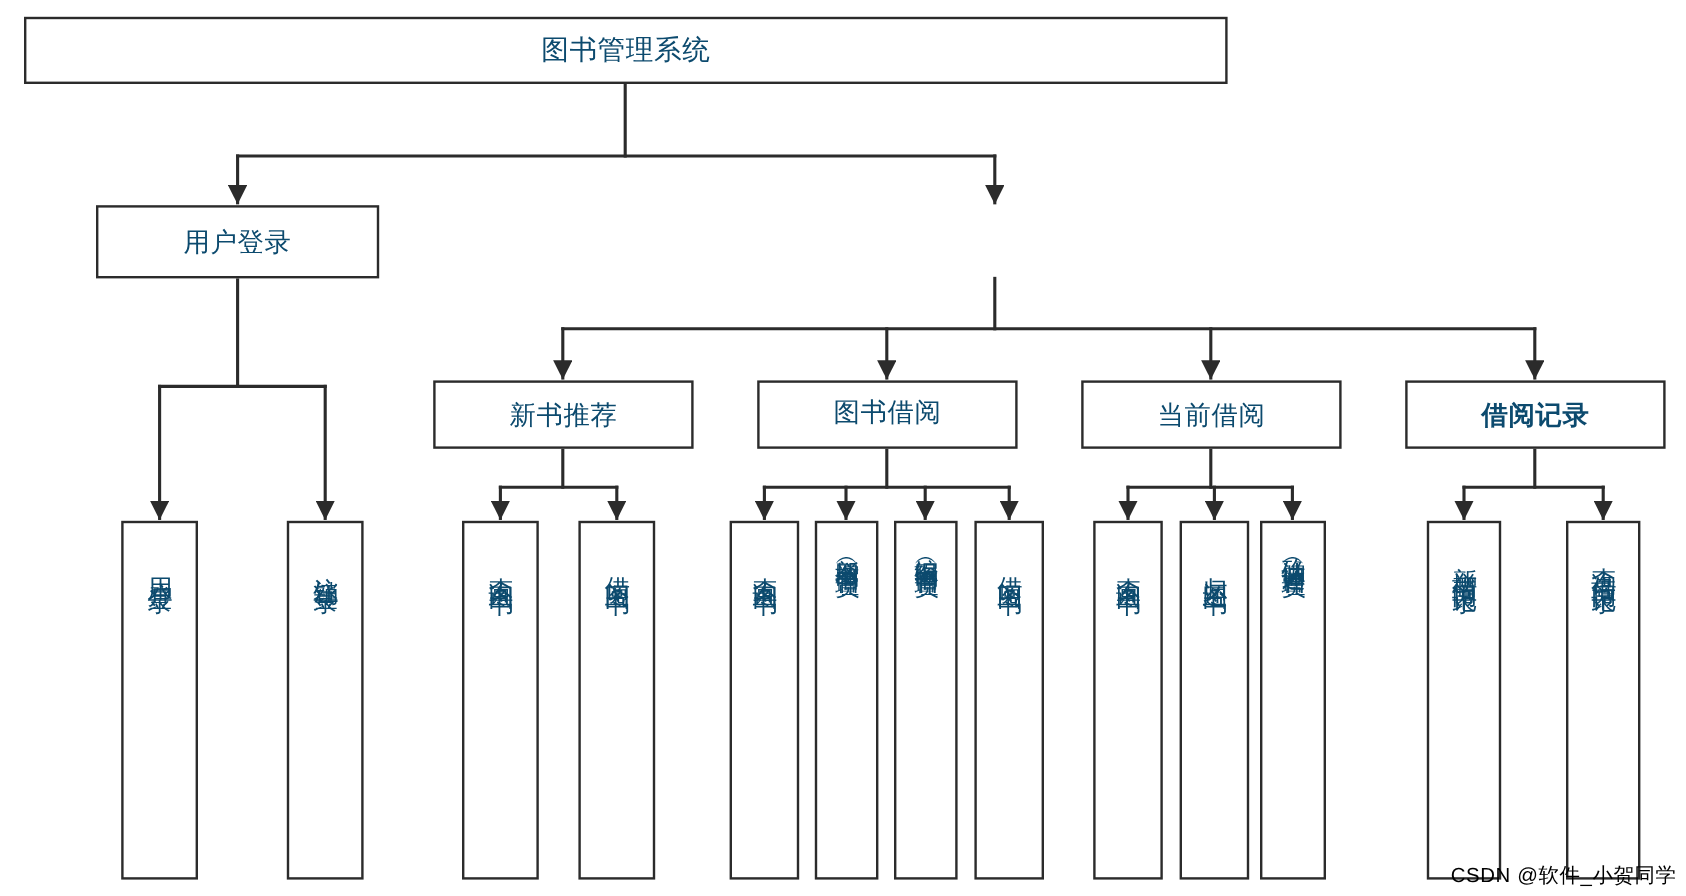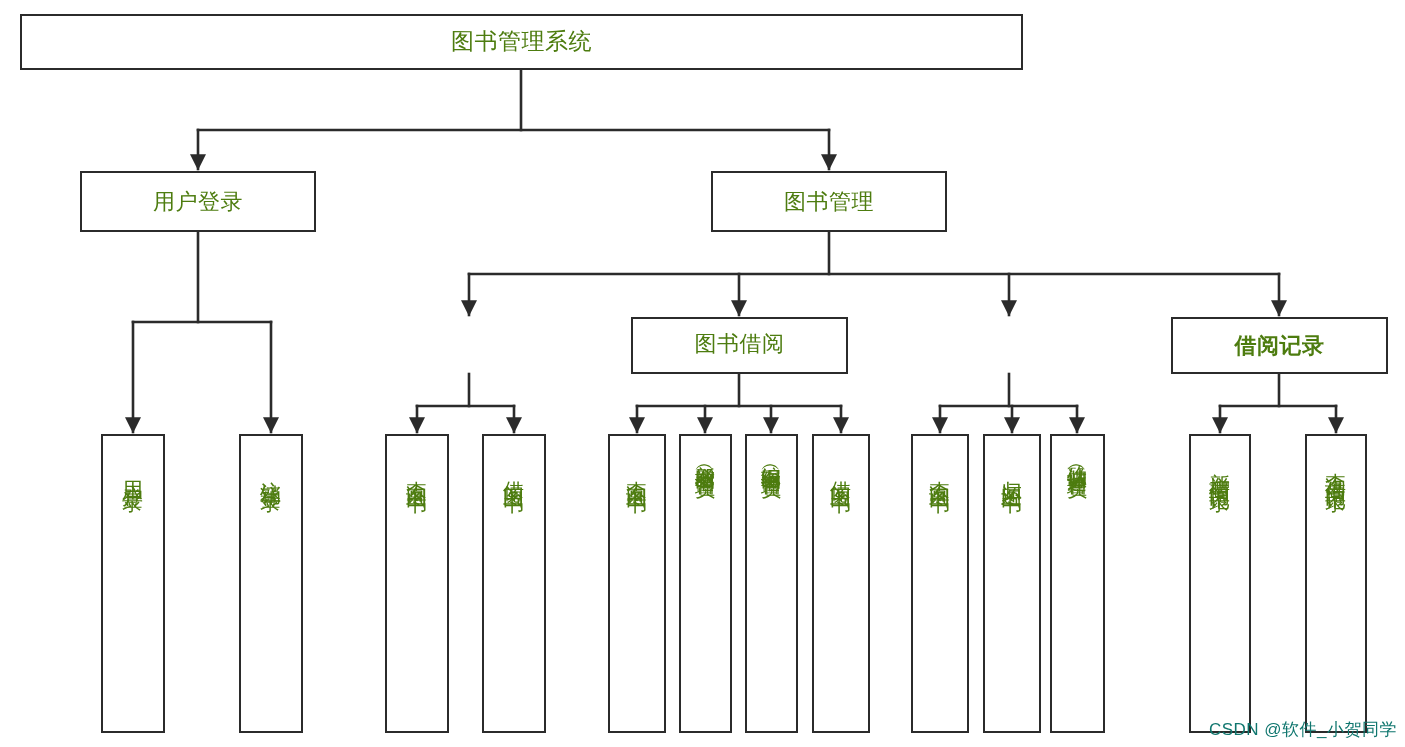--- a/index.html
+++ b/index.html
@@ -27,21 +27,21 @@
     pointer-events: none;
   }
   .node {
     position: absolute;
     box-sizing: border-box;
     background: #ffffff;
     border: 2.2px solid #2b2b2b;
     display: flex;
     align-items: center;
     justify-content: center;
-    color: #4d7c0f;
+    color: #0c4a6e;
     z-index: 2;
   }
   .node .label {
     display: block;
     text-align: center;
     line-height: 1.18;
     letter-spacing: 0.5px;
   }
   
   .node.h .label {
@@ -64,21 +64,21 @@
   }
   .node.v.narrow .label {
     font-size: 20px;
     letter-spacing: 2px;
   }
   #watermark {
     position: absolute;
     right: 8px;
     bottom: 6px;
     font-size: 17px;
-    color: #0f766e;
+    color: #000000;
     letter-spacing: 0.5px;
     z-index: 5;
     white-space: nowrap;
   }
 </style>
 </head>
 <body>
 
 <div id="canvas">
 
@@ -137,27 +137,30 @@
     </g>
   </svg>
 
   <div class="node h root" style="left:20px; top:14px; width:1003px; height:56px;">
     <span class="label">图书管理系统</span>
   </div>
 
   <div class="node h" style="left:80px; top:171px; width:236px; height:61px;">
     <span class="label">用户登录</span>
   </div>
-  <div class="node h" style="left:711px; top:171px; width:236px; height:61px;">
-    <span class="label">图书管理</span>
-  </div>
-
+
+  <div class="node h" style="left:361px; top:317px; width:217px; height:57px;">
+    <span class="label">新书推荐</span>
+  </div>
   <div class="node h" style="left:631px; top:317px; width:217px; height:57px;font-family:Liberation Mono, monospace;">
     <span class="label">图书借阅</span>
   </div>
+  <div class="node h" style="left:901px; top:317px; width:217px; height:57px;">
+    <span class="label">当前借阅</span>
+  </div>
   <div class="node h" style="left:1171px; top:317px; width:217px; height:57px;font-weight:bold;">
     <span class="label">借阅记录</span>
   </div>
 
   <div class="node v" style="left:101px; top:434px; width:64px; height:299px;">
     <span class="label">用户登录</span>
   </div>
   <div class="node v" style="left:239px; top:434px; width:64px; height:299px;">
     <span class="label">注销登录</span>
   </div>

